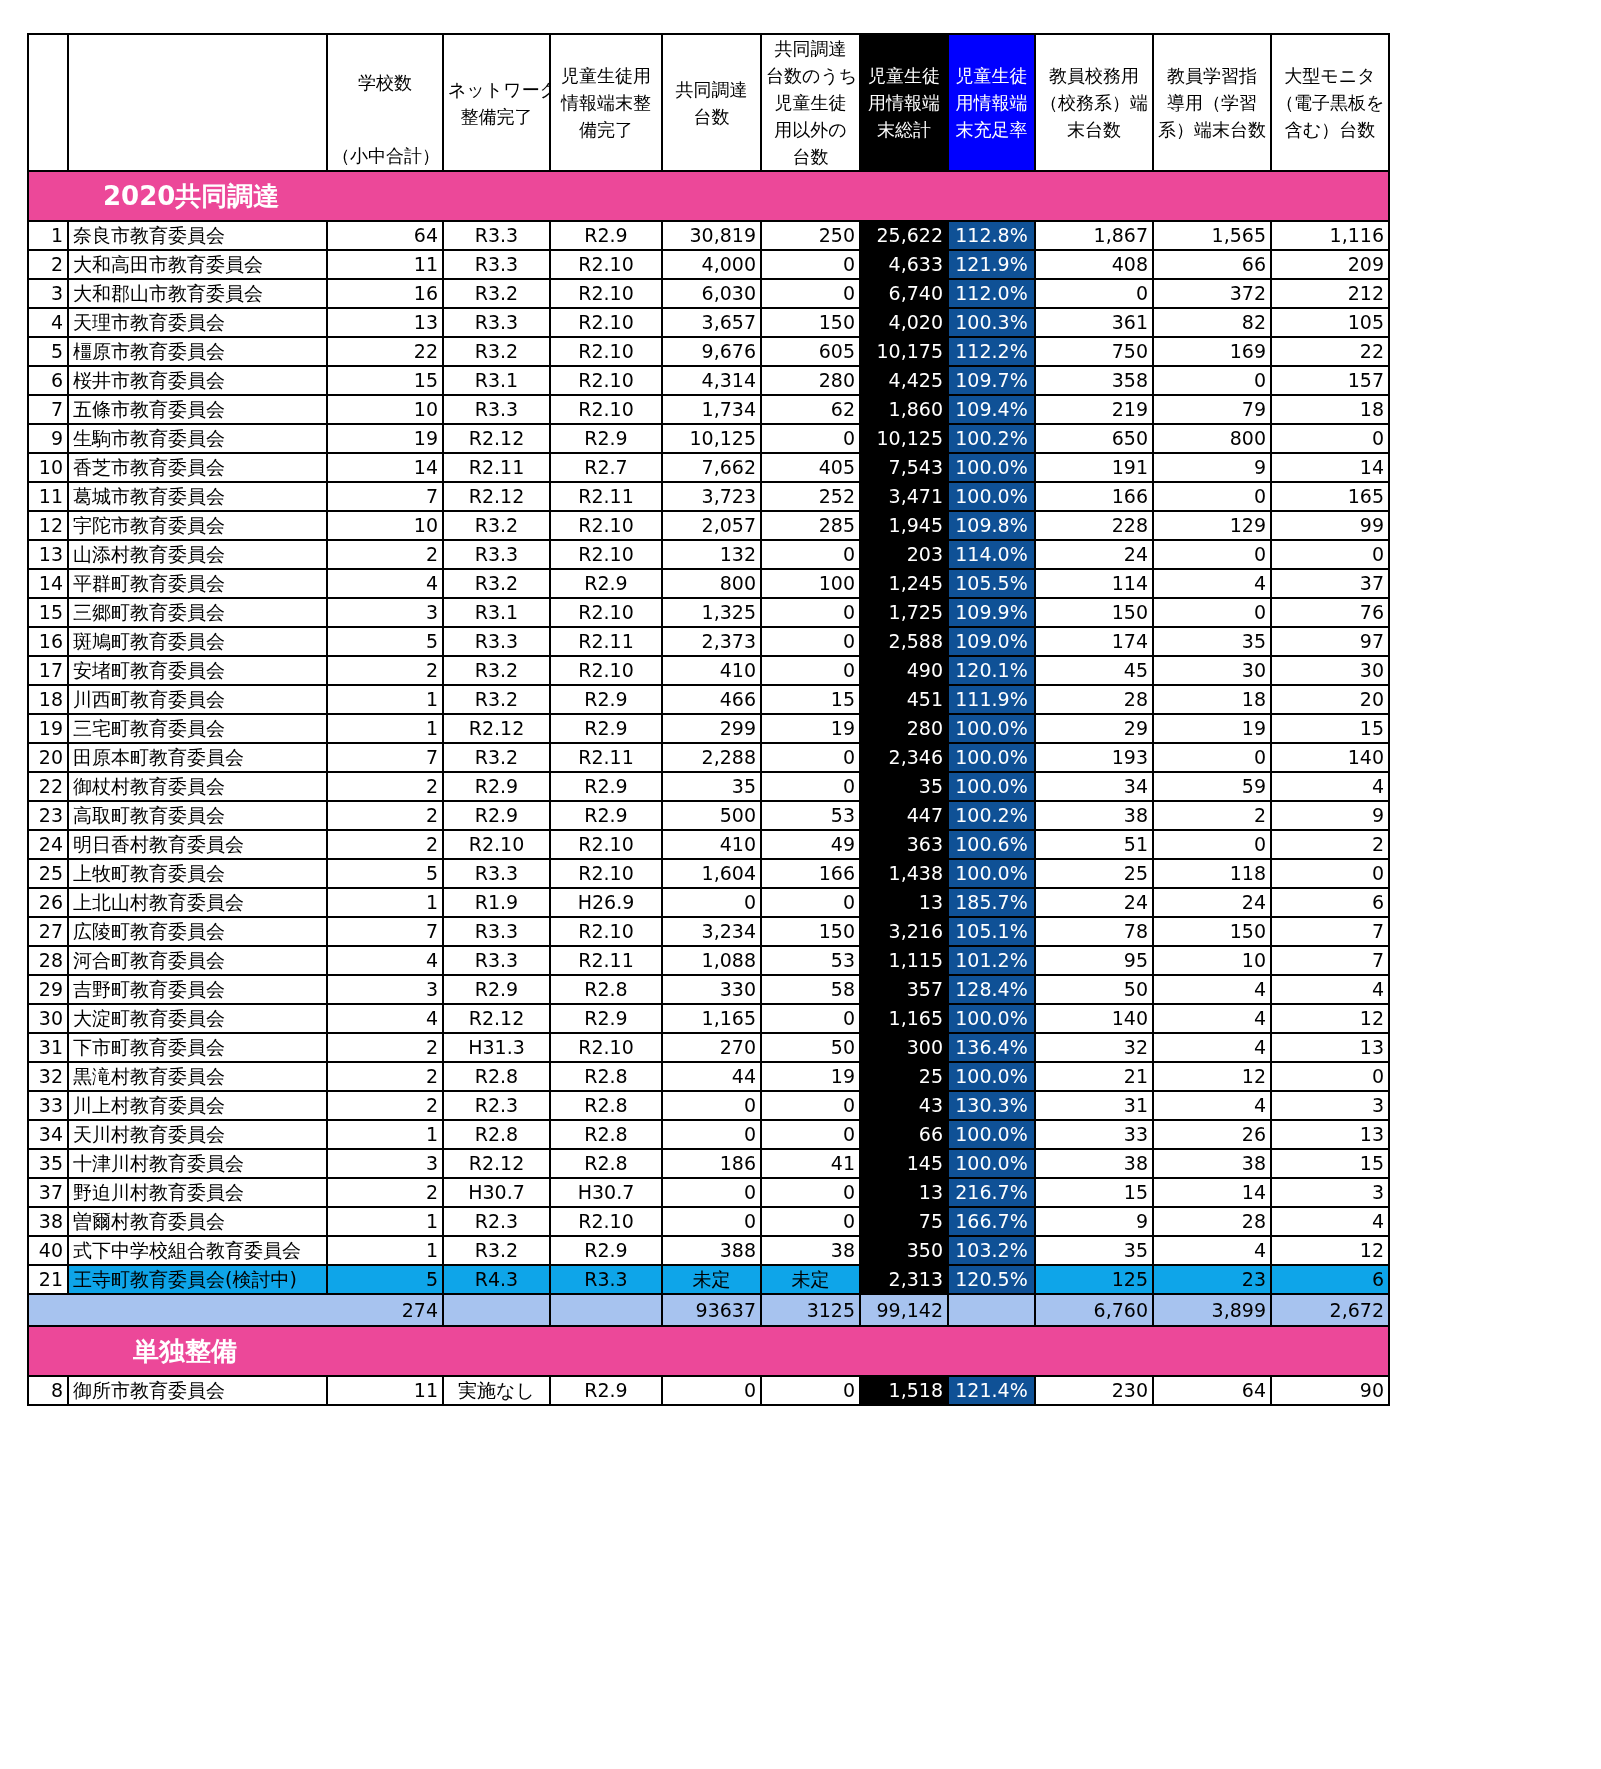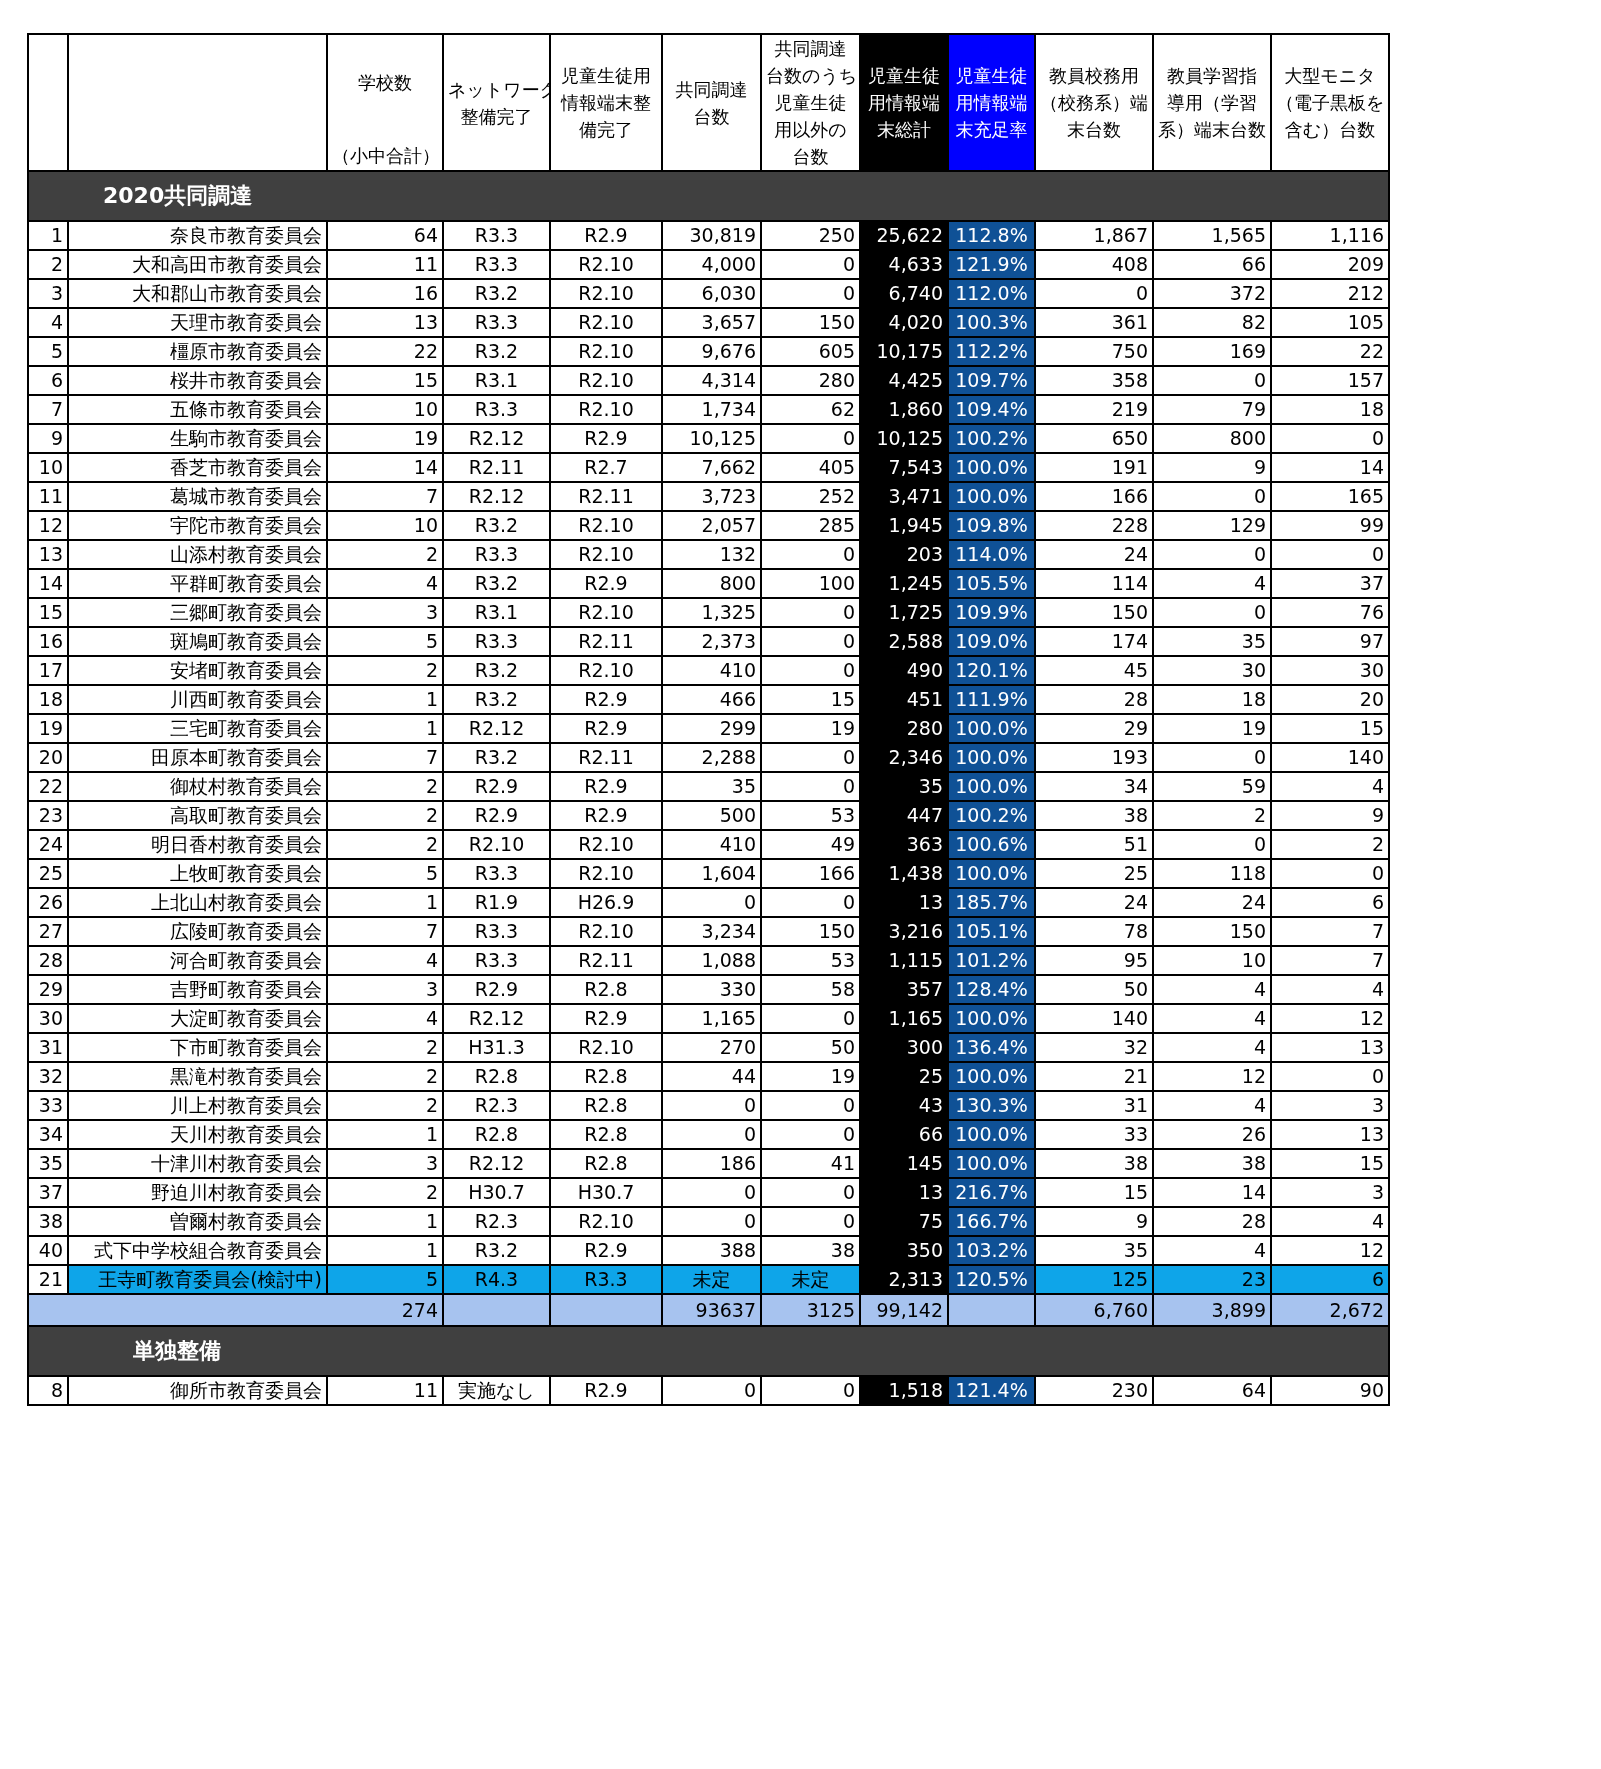--- a/index.html
+++ b/index.html
@@ -35,31 +35,31 @@
     height: 122px; font-weight: normal; font-size: 18px; line-height: 19px;
     vertical-align: middle; text-align: center; white-space: normal; padding: 0 2px;
   }
   thead th.h-sch { vertical-align: top; padding-top: 34px; }
   thead th.h-sch .sub { display: block; margin-top: 46px; }
   thead th.h-total { background: #000; color: #fff; border-color: #000; }
   thead th.h-rate { background: #0000ff; color: #fff; }
   thead th .line { display: block; }
 
   tr.section td {
-    background: #404040; color: #fff; height: 48px; border-color: #000;
-    font-weight: bold; font-size: 22px; line-height: 48px;
+    background: #ec4899; color: #fff; height: 48px; border-color: #000;
+    font-weight: bold; font-size: 26px; line-height: 48px;
   }
   tr.section td .sec-title { display: inline-block; }
   tr.section.s1 td .sec-title { padding-left: 70px; }
   tr.section.s2 td .sec-title { padding-left: 100px; }
 
   td.num { text-align: right; }
   td.ctr { text-align: center; }
   td.no { text-align: right; padding-right: 3px; }
-  td.nm { text-align: right; padding-left: 4px; }
+  td.nm { text-align: left; padding-left: 4px; }
   td.tot { background: #000; color: #fff; text-align: right; border-top-color: #000; border-bottom-color: #000; }
   td.rt { background: #0f5196; color: #fff; text-align: center; padding-right: 5px; }
   tr.pending td.hl { background: #0ea5e9; }
   tr.sum td { background: #a7c3ef; height: 30px; }
   tr.sum td.tot { background: #a7c3ef; color: #000000; border-color: #000; }
   tr.sum td.rt { background: #a7c3ef; }
 </style>
 </head>
 <body>
 

